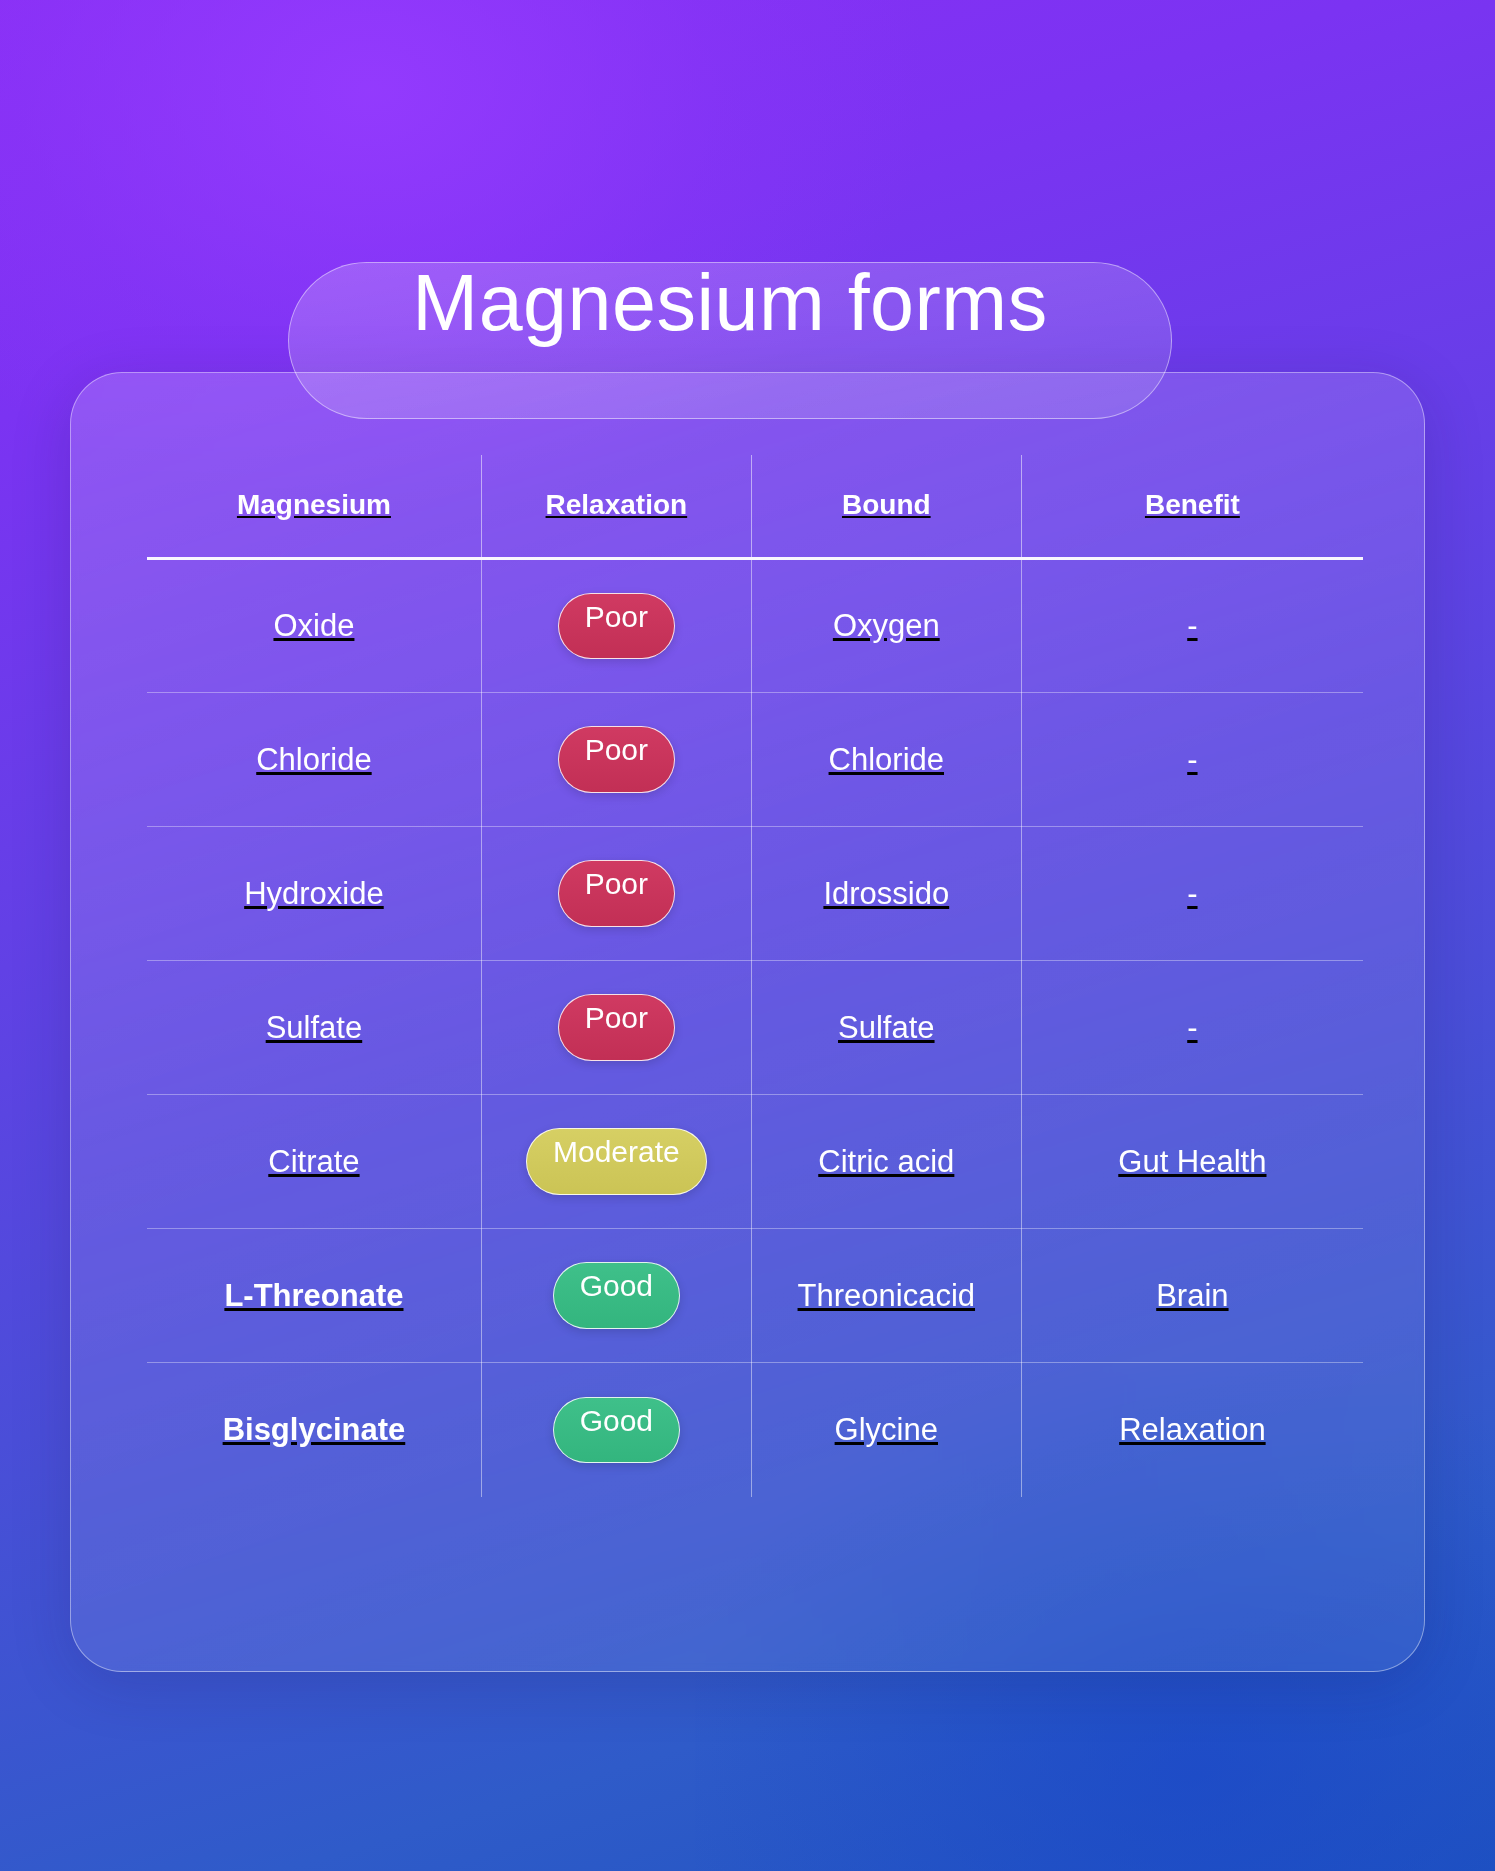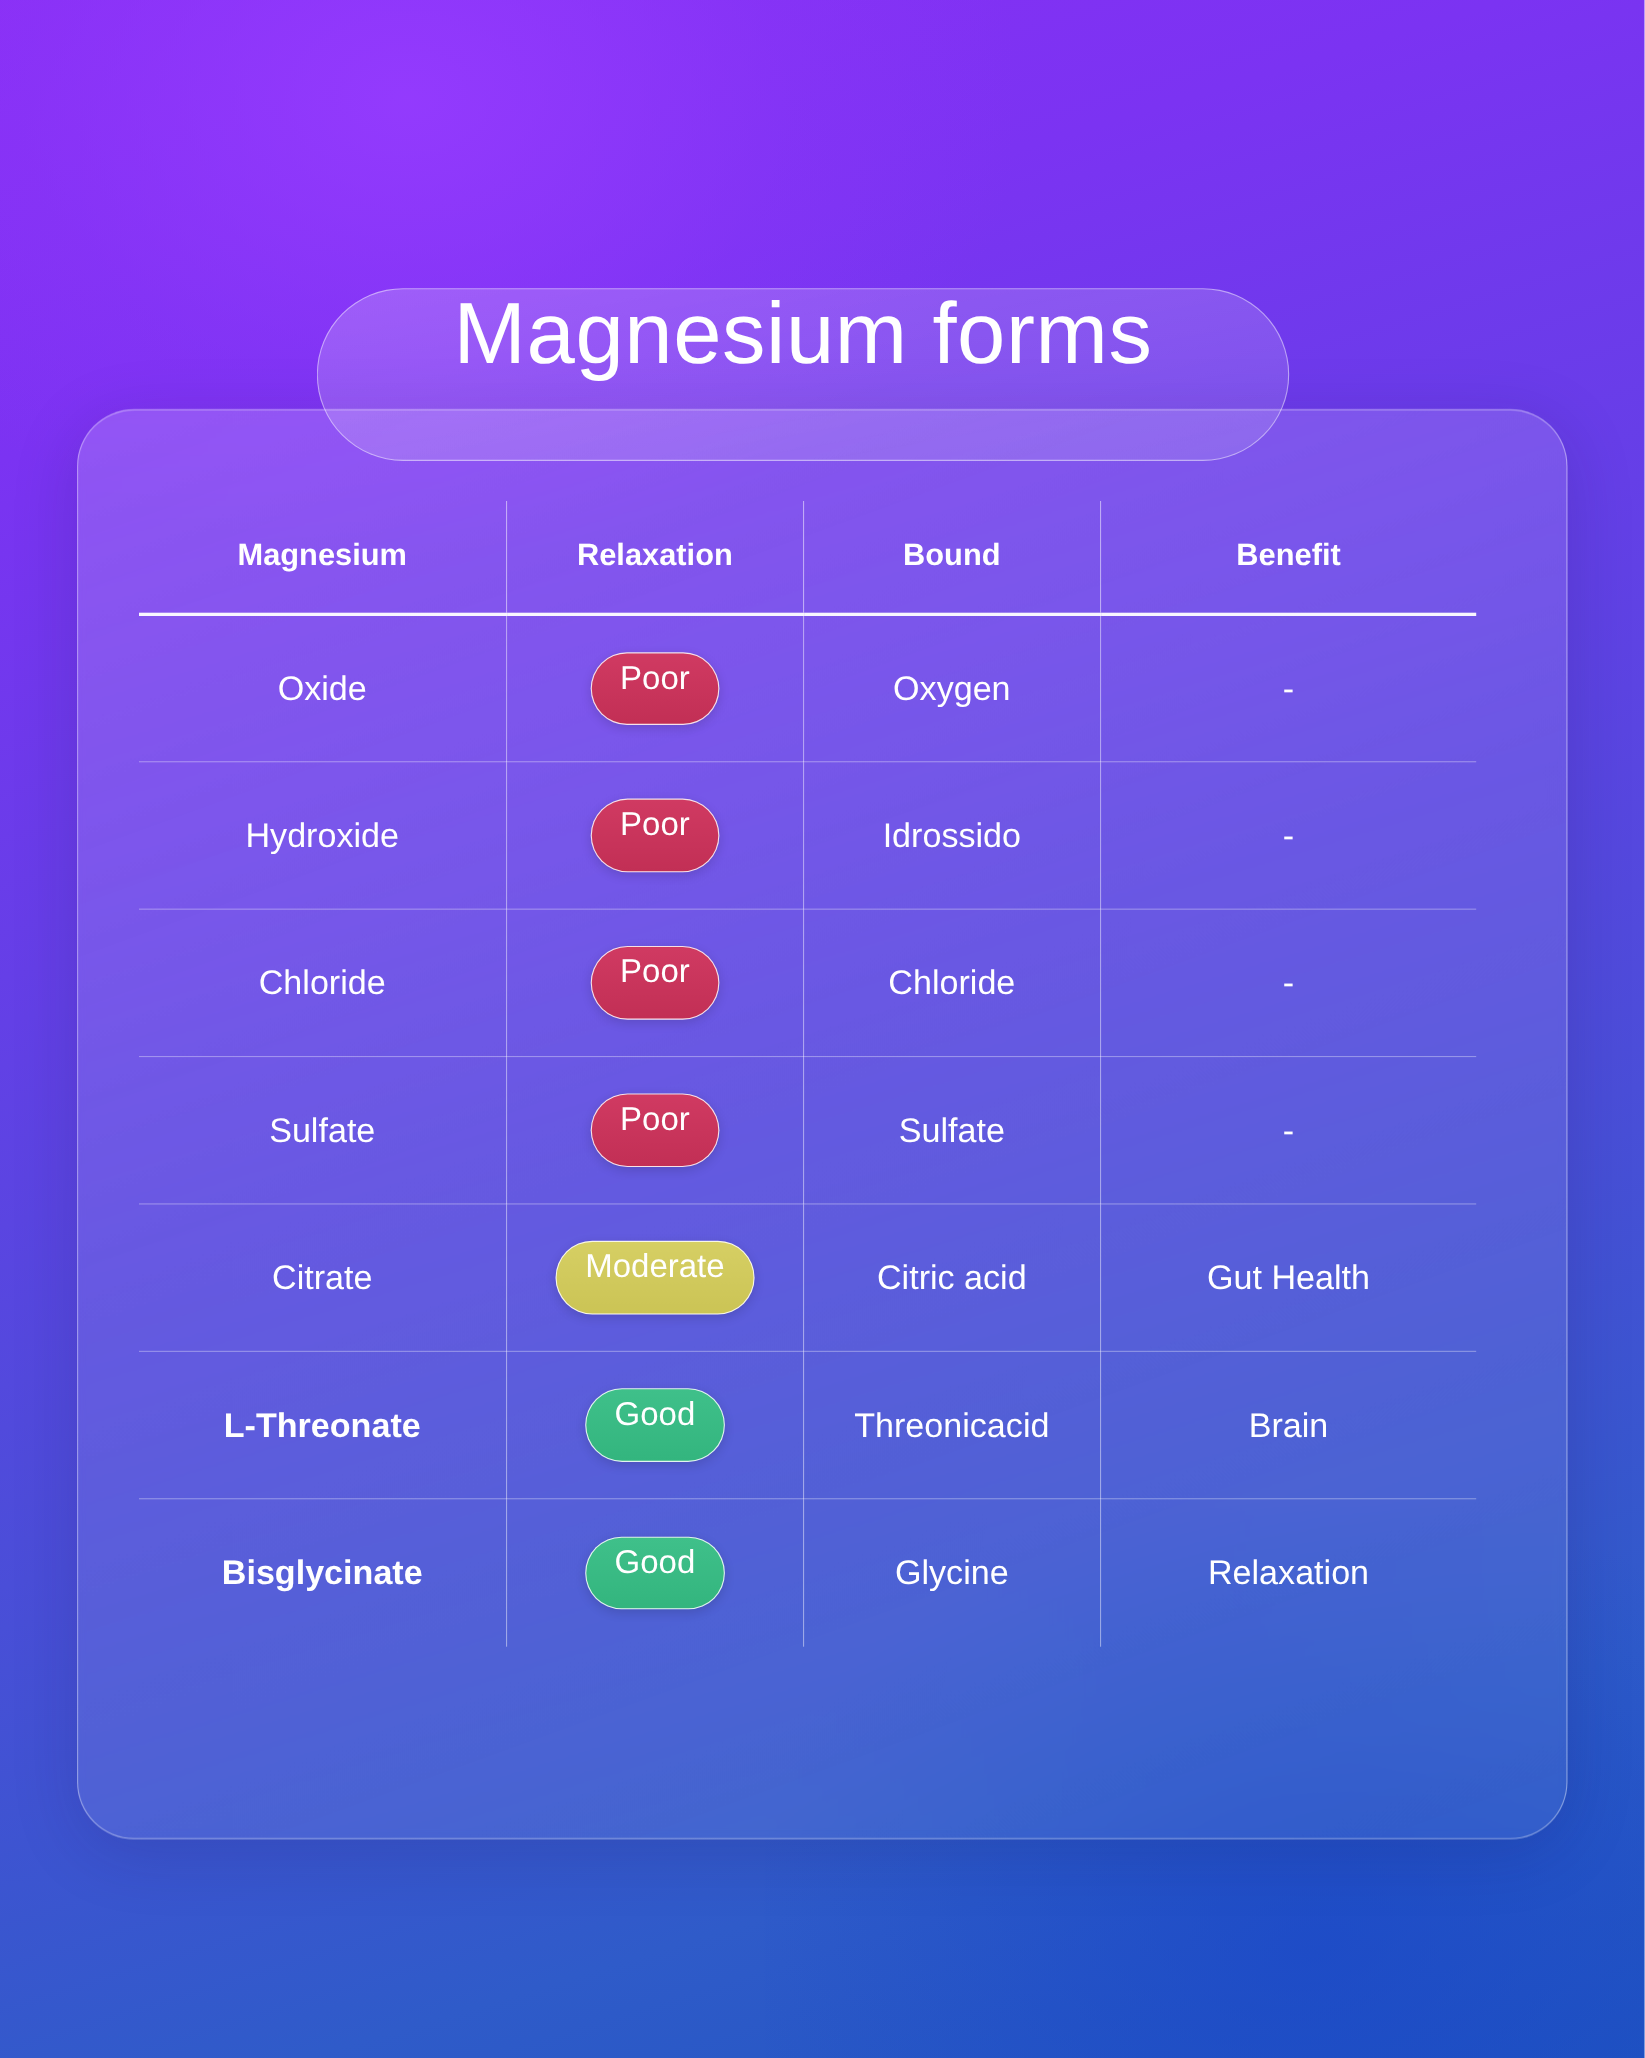--- a/index.html
+++ b/index.html
@@ -70,24 +70,25 @@
     font-size: 79px;
     font-weight: 400;
     letter-spacing: 0.5px;
     line-height: 1;
     white-space: nowrap;
   }
 
   
   .table-wrap {
     position: absolute;
-    left: 126px;
+    left: 147px;
     top: 455px;
     width: 1216px;
     z-index: 4;
+    text-decoration: underline;
   }
   table {
     width: 100%;
     border-collapse: collapse;
     table-layout: fixed;
   }
   th, td {
     text-align: center;
     color: #ffffff;
     vertical-align: middle;
@@ -174,29 +175,29 @@
       </tr>
     </thead>
     <tbody id="tbody">
         <tr>
           <td>Oxide</td>
           <td><span class="badge badge-poor">Poor</span></td>
           <td>Oxygen</td>
           <td class="dash">-</td>
         </tr>
         <tr>
+          <td>Chloride</td>
+          <td><span class="badge badge-poor">Poor</span></td>
+          <td>Chloride</td>
+          <td class="dash">-</td>
+        </tr>
+        <tr>
           <td>Hydroxide</td>
           <td><span class="badge badge-poor">Poor</span></td>
           <td>Idrossido</td>
-          <td class="dash">-</td>
-        </tr>
-        <tr>
-          <td>Chloride</td>
-          <td><span class="badge badge-poor">Poor</span></td>
-          <td>Chloride</td>
           <td class="dash">-</td>
         </tr>
         <tr>
           <td>Sulfate</td>
           <td><span class="badge badge-poor">Poor</span></td>
           <td>Sulfate</td>
           <td class="dash">-</td>
         </tr>
         <tr>
           <td>Citrate</td>

